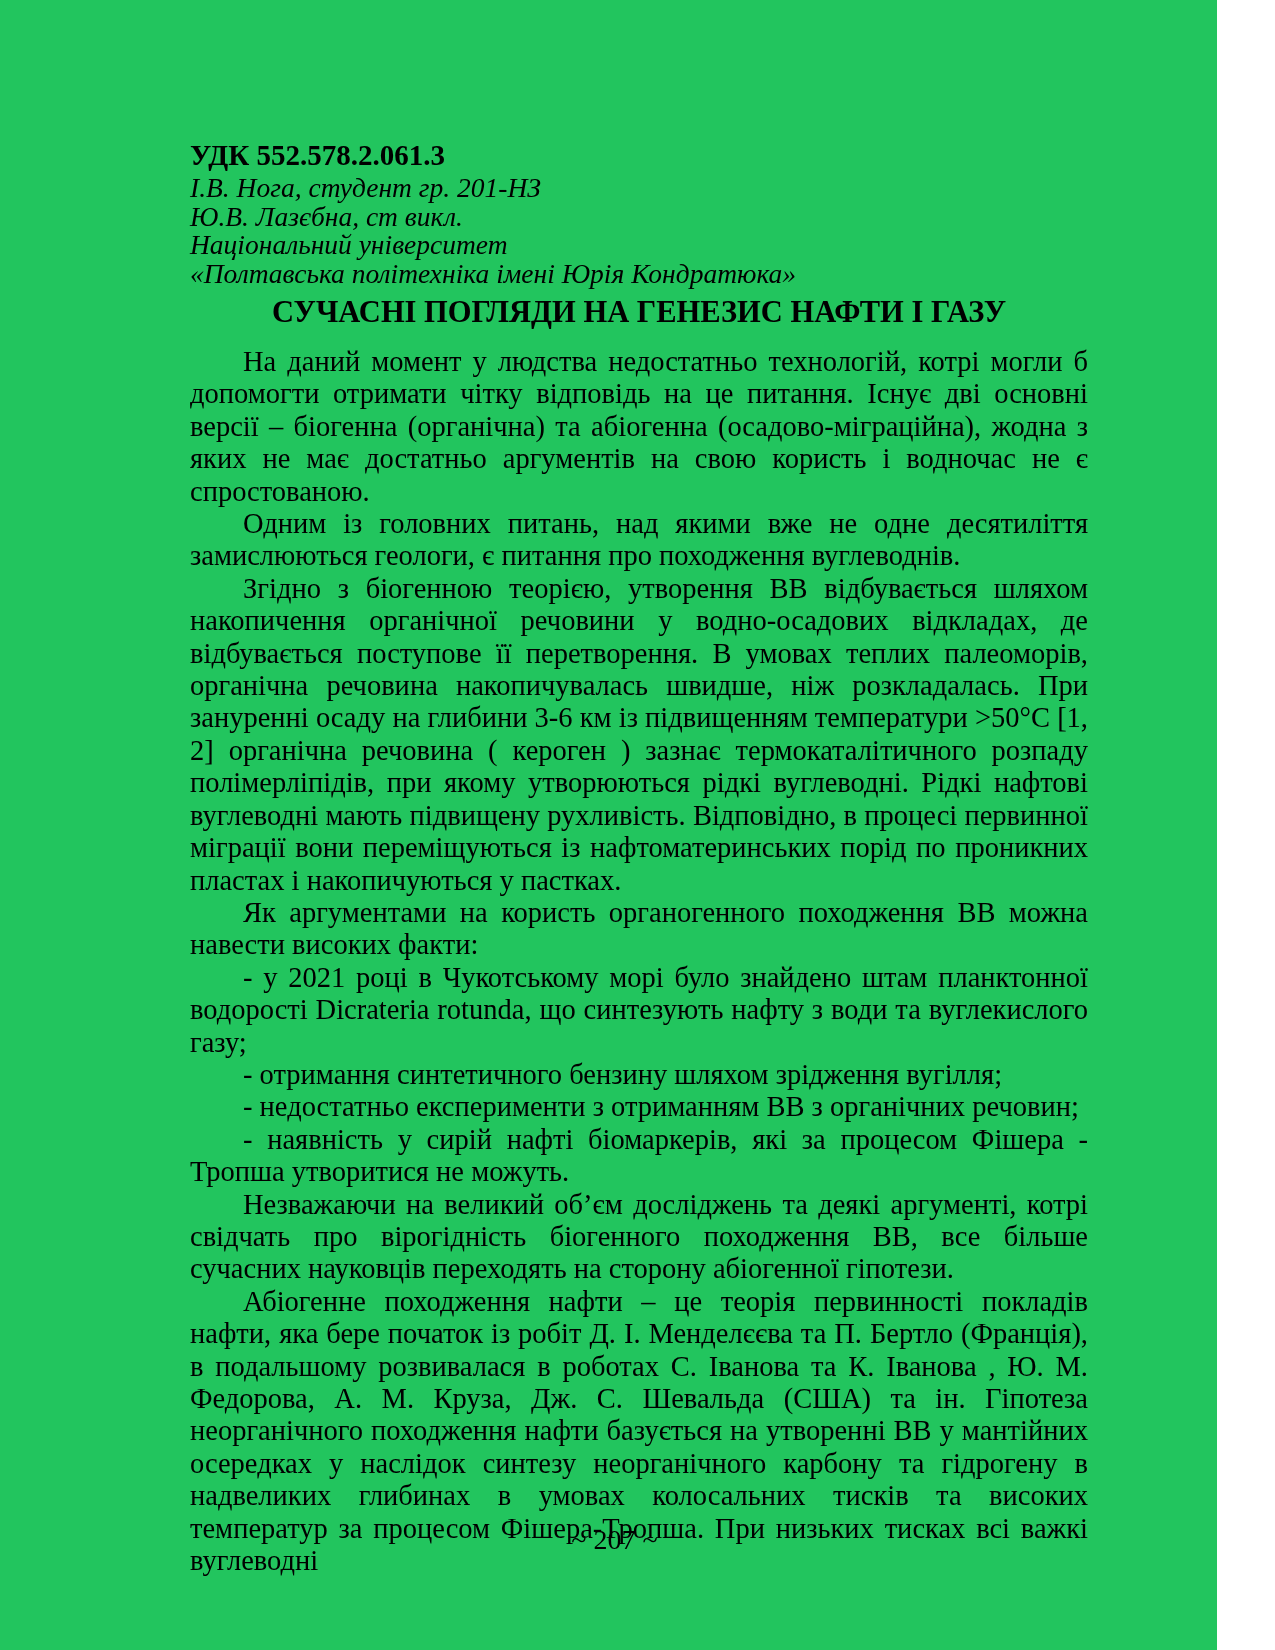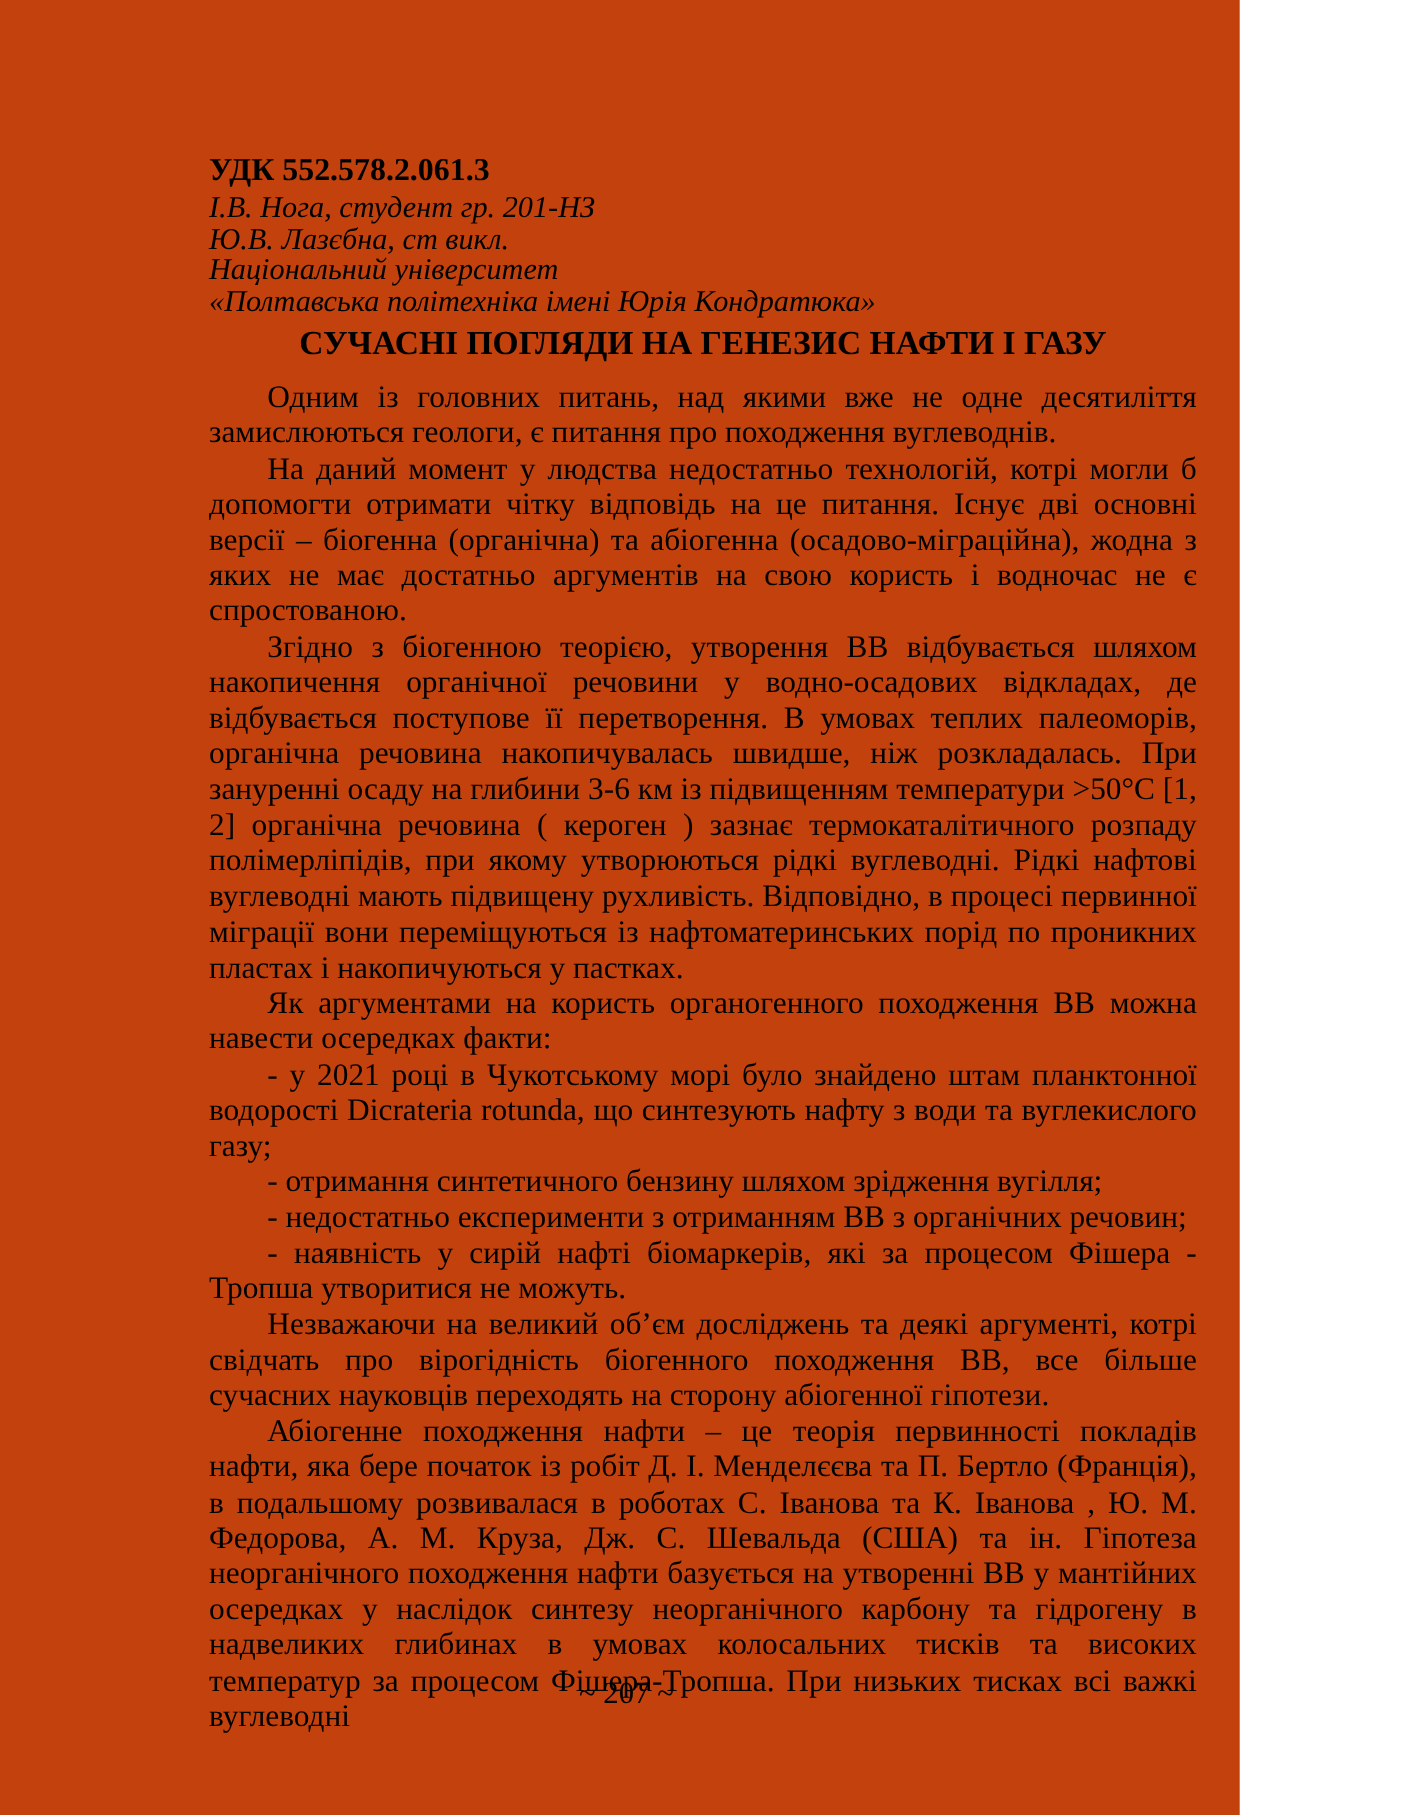--- a/index.html
+++ b/index.html
@@ -2,23 +2,23 @@
 <html><head>
 <meta charset="utf-8">
 <style>
   html, body {
     margin: 0;
     padding: 0;
     background: #ffffff;
   }
   .page {
     position: relative;
-    width: 1127px;
+    width: 1217px;
     height: 1650px;
-    background: #c2410c;
+    background: #22c55e;
     color: #000000;
     font-family: "Liberation Serif", serif;
     overflow: hidden;
   }
   .content {
     position: absolute;
     left: 190px;
     top: 138px;
     width: 898px;
   }
@@ -77,24 +77,24 @@
     <div class="byline">
       <p>І.В. Нога, студент гр. 201-НЗ</p>
       <p>Ю.В. Лазєбна, ст викл.</p>
       <p>Національний університет</p>
       <p>«Полтавська політехніка імені Юрія Кондратюка»</p>
     </div>
 
     <h1 class="title">СУЧАСНІ ПОГЛЯДИ НА ГЕНЕЗИС НАФТИ І ГАЗУ</h1>
 
     <div class="body-text">
+      <p>На даний момент у людства недостатньо технологій, котрі могли б допомогти отримати чітку відповідь на це питання. Існує дві основні версії – біогенна (органічна) та абіогенна (осадово-міграційна), жодна з яких не має достатньо аргументів на свою користь і водночас не є спростованою.</p>
       <p>Одним із головних питань, над якими вже не одне десятиліття замислюються геологи, є питання про походження вуглеводнів.</p>
-      <p>На даний момент у людства недостатньо технологій, котрі могли б допомогти отримати чітку відповідь на це питання. Існує дві основні версії – біогенна (органічна) та абіогенна (осадово-міграційна), жодна з яких не має достатньо аргументів на свою користь і водночас не є спростованою.</p>
       <p>Згідно з біогенною теорією, утворення ВВ відбувається шляхом накопичення органічної речовини у водно-осадових відкладах, де відбувається поступове її перетворення. В умовах теплих палеоморів, органічна речовина накопичувалась швидше, ніж розкладалась. При зануренні осаду на глибини 3-6 км із підвищенням температури &gt;50°С [1, 2] органічна речовина ( кероген ) зазнає термокаталітичного розпаду полімерліпідів, при якому утворюються рідкі вуглеводні. Рідкі нафтові вуглеводні мають підвищену рухливість. Відповідно, в процесі первинної міграції вони переміщуються із нафтоматеринських порід по проникних пластах і накопичуються у пастках.</p>
-      <p>Як аргументами на користь органогенного походження ВВ можна навести осередках факти:</p>
+      <p>Як аргументами на користь органогенного походження ВВ можна навести високих факти:</p>
       <p>- у 2021 році в Чукотському морі було знайдено штам планктонної водорості Dicrateria rotunda, що синтезують нафту з води та вуглекислого газу;</p>
       <p>- отримання синтетичного бензину шляхом зрідження вугілля;</p>
       <p>- недостатньо експерименти з отриманням ВВ з органічних речовин;</p>
       <p>- наявність у сирій нафті біомаркерів, які за процесом Фішера - Тропша утворитися не можуть.</p>
       <p>Незважаючи на великий об’єм досліджень та деякі аргументі, котрі свідчать про вірогідність біогенного походження ВВ, все більше сучасних науковців переходять на сторону абіогенної гіпотези.</p>
       <p>Абіогенне походження нафти – це теорія первинності покладів нафти, яка бере початок із робіт Д. І. Менделєєва та П. Бертло (Франція), в подальшому розвивалася в роботах С. Іванова та К. Іванова , Ю. М. Федорова, А. М. Круза, Дж. С. Шевальда (США) та ін. Гіпотеза неорганічного походження нафти базується на утворенні ВВ у мантійних осередках у наслідок синтезу неорганічного карбону та гідрогену в надвеликих глибинах в умовах колосальних тисків та високих температур за процесом Фішера-Тропша. При низьких тисках всі важкі вуглеводні</p>
     </div>
 
   </div>
 

